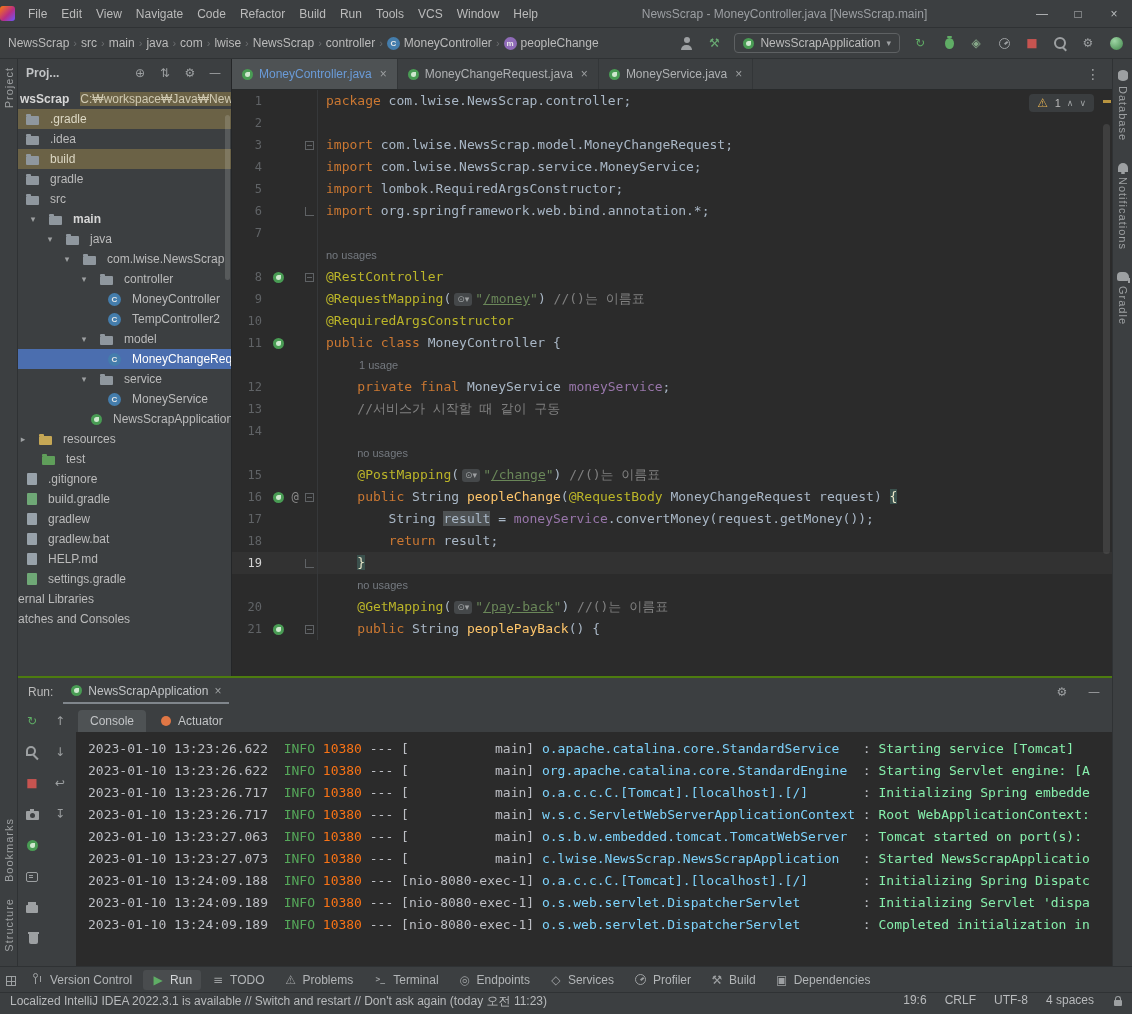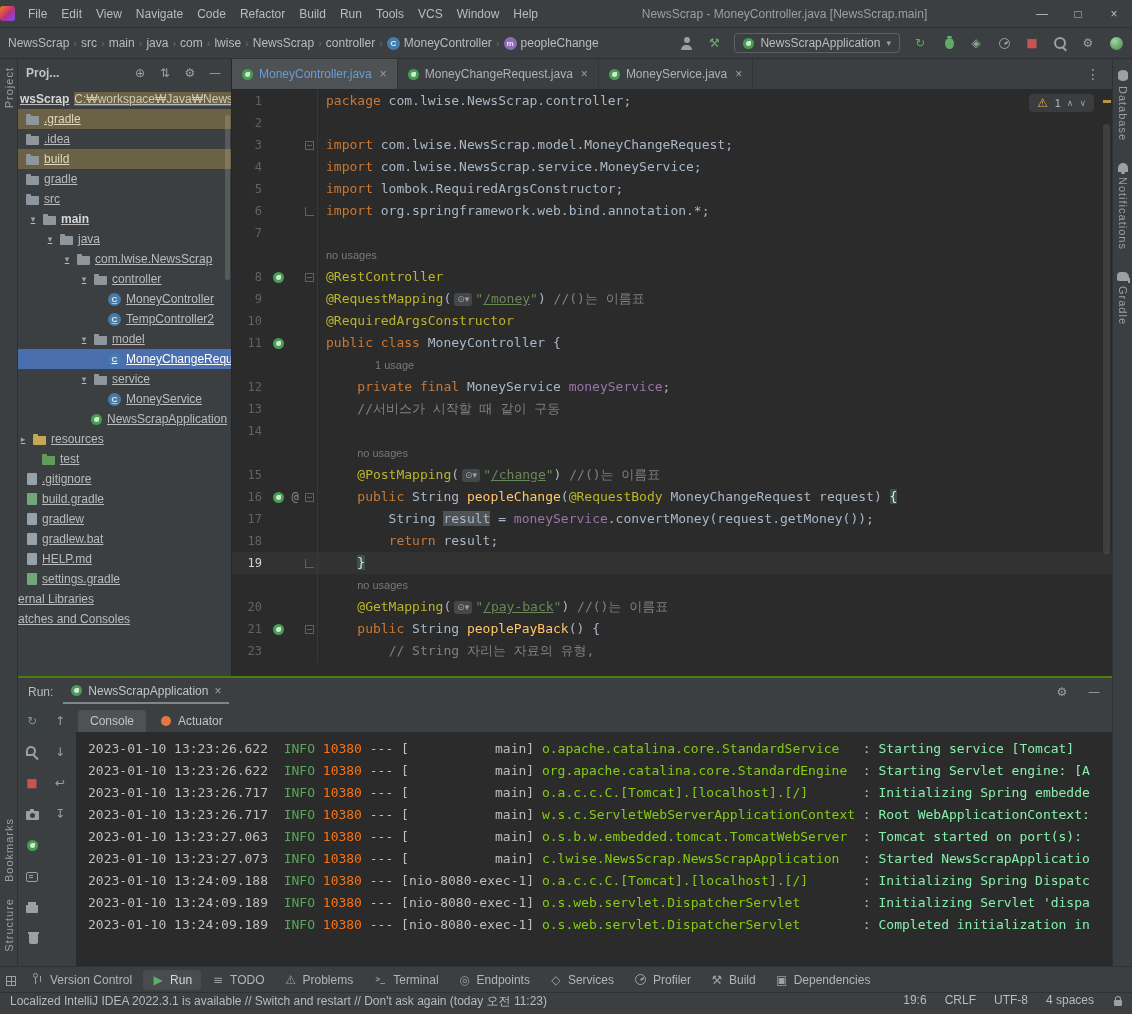--- a/index.html
+++ b/index.html
@@ -36,21 +36,21 @@
   .rs-item{display:flex;flex-direction:column;align-items:center;gap:5px;}
   #center{flex:1;display:flex;flex-direction:column;min-width:0;}
   #main-row{flex:1;display:flex;min-height:0;}
 
   
   #project{width:214px;background:#3c3f41;border-right:1px solid #242628;display:flex;flex-direction:column;flex:none;}
   #project-header{height:28px;display:flex;align-items:center;padding:0 8px;gap:6px;flex:none;}
   .ph-title{font-weight:bold;color:#c2c4c6;}
   #ph-icons{margin-left:auto;display:flex;gap:9px;align-items:center;}
   #tree{flex:1;overflow:hidden;position:relative;padding-top:2px;}
-  .tree-row{height:20px;display:flex;align-items:center;gap:5px;white-space:nowrap;color:#bbbbbb;text-decoration:underline;}
+  .tree-row{height:20px;display:flex;align-items:center;gap:11px;white-space:nowrap;color:#bbbbbb;}
   .tree-row.tan{background:#6b6246;color:#ddd8c4;}
   .tree-row.sel{background:#4b6eaf;color:#ffffff;}
   .tree-row .arrow{color:#9da0a2;font-size:9px;width:10px;text-align:center;flex:none;}
   .lbl.b{font-weight:bold;color:#d6d6d6;}
   .tree-row .path{color:#8c8c8c;}
   .path.hl-tan{background:#6b6246;color:#cfc9b2;flex:1;}
   #proj-thumb{position:absolute;top:28px;right:1px;width:5px;height:165px;background:rgba(255,255,255,.14);border-radius:3px;}
 
   
   #editor-col{flex:1;display:flex;flex-direction:column;min-width:0;background:#2b2b2b;}
@@ -93,21 +93,21 @@
   #run-header-icons{margin-left:auto;display:flex;gap:16px;align-items:center;}
   #run-body{flex:1;display:flex;min-height:0;}
   #run-tools{width:58px;display:flex;flex:none;}
   .rt-col{width:28px;display:flex;flex-direction:column;align-items:center;gap:13px;padding-top:6px;}
   #run-right{flex:1;display:flex;flex-direction:column;min-width:0;}
   #run-tabs{height:26px;display:flex;align-items:flex-end;gap:2px;padding-left:2px;flex:none;}
   .vtab{padding:4px 12px;color:#c2c4c6;display:flex;gap:6px;align-items:center;border-radius:4px 4px 0 0;}
   .vtab.active{background:#4e5254;}
   #console{flex:1;background:#2b2b2b;font-family:"DejaVu Sans Mono","Liberation Mono",monospace;font-size:13px;padding:6px 0 0 12px;overflow:hidden;}
   .cl{height:22px;line-height:22px;white-space:pre;}
-  .cl .t{color:#bcbec4;}.cl .lv{color:#55a85a;}.cl .pid{color:#f97316;}.cl .lg{color:#84cc16;}.cl .msg{color:#86efac;}
+  .cl .t{color:#bcbec4;}.cl .lv{color:#55a85a;}.cl .pid{color:#f97316;}.cl .lg{color:#7dd3fc;}.cl .msg{color:#86efac;}
 
   
   #tools-bar{height:26px;background:#3c3f41;border-top:1px solid #2f3234;display:flex;align-items:center;padding:0 6px;gap:2px;flex:none;}
   .tool-btn{display:flex;align-items:center;gap:6px;padding:3px 9px;border-radius:3px;color:#b2b5b7;}
   .tool-btn.active{background:#494c4e;color:#d4d6d8;}
   #status{height:22px;background:#3c3f41;border-top:1px solid #2f3234;display:flex;align-items:flex-start;padding:0 10px;gap:8px;color:#b8babc;flex:none;}
   #status-right{margin-left:auto;display:flex;gap:18px;align-items:center;}
 
   
   .gly{display:inline-block;min-width:12px;text-align:center;font-size:12px;line-height:14px;font-family:"DejaVu Sans",sans-serif;}
@@ -528,21 +528,21 @@
                   </div>
                   <div class="g-at"></div>
                   <div class="g-fold"></div>
                   <div class="code"><span class="sg-k">public class</span><span class="sg-d"> MoneyController {</span></div>
                 </div>
                 <div class="ed-row">
                   <div class="g-num"></div>
                   <div class="g-ic"></div>
                   <div class="g-at"></div>
                   <div class="g-fold"></div>
-                  <div class="code"><span class="hint" style="margin-left: 49px;">1 usage</span></div>
+                  <div class="code"><span class="hint" style="margin-left: 33px;">1 usage</span></div>
                 </div>
                 <div class="ed-row">
                   <div class="g-num">12</div>
                   <div class="g-ic"></div>
                   <div class="g-at"></div>
                   <div class="g-fold"></div>
                   <div class="code"><span class="sg-d">    </span><span class="sg-k">private final</span><span class="sg-d"> MoneyService </span><span class="sg-f">moneyService</span><span class="sg-d">;</span></div>
                 </div>
                 <div class="ed-row">
                   <div class="g-num">13</div>
@@ -623,27 +623,20 @@
                 <div class="ed-row">
                   <div class="g-num">21</div>
                   <div class="g-ic">
                     <span class="ci i-spring"></span>
                   </div>
                   <div class="g-at"></div>
                   <div class="g-fold">
                     <span class="foldS"></span>
                   </div>
                   <div class="code"><span class="sg-d">    </span><span class="sg-k">public</span><span class="sg-d"> String </span><span class="sg-m">peoplePayBack</span><span class="sg-d">() {</span></div>
-                </div>
-                <div class="ed-row">
-                  <div class="g-num">23</div>
-                  <div class="g-ic"></div>
-                  <div class="g-at"></div>
-                  <div class="g-fold"></div>
-                  <div class="code"><span class="sg-d">        </span><span class="sg-c">// String 자리는 자료의 유형,</span></div>
                 </div>
               </div>
             <div id="insp">
               <span class="gly warn-badge">⚠</span>
               <span>1</span>
               <span class="chev">∧</span>
               <span class="chev">∨</span>
             </div>
             <div id="ed-thumb"></div>
             <div id="ed-mark"></div>

